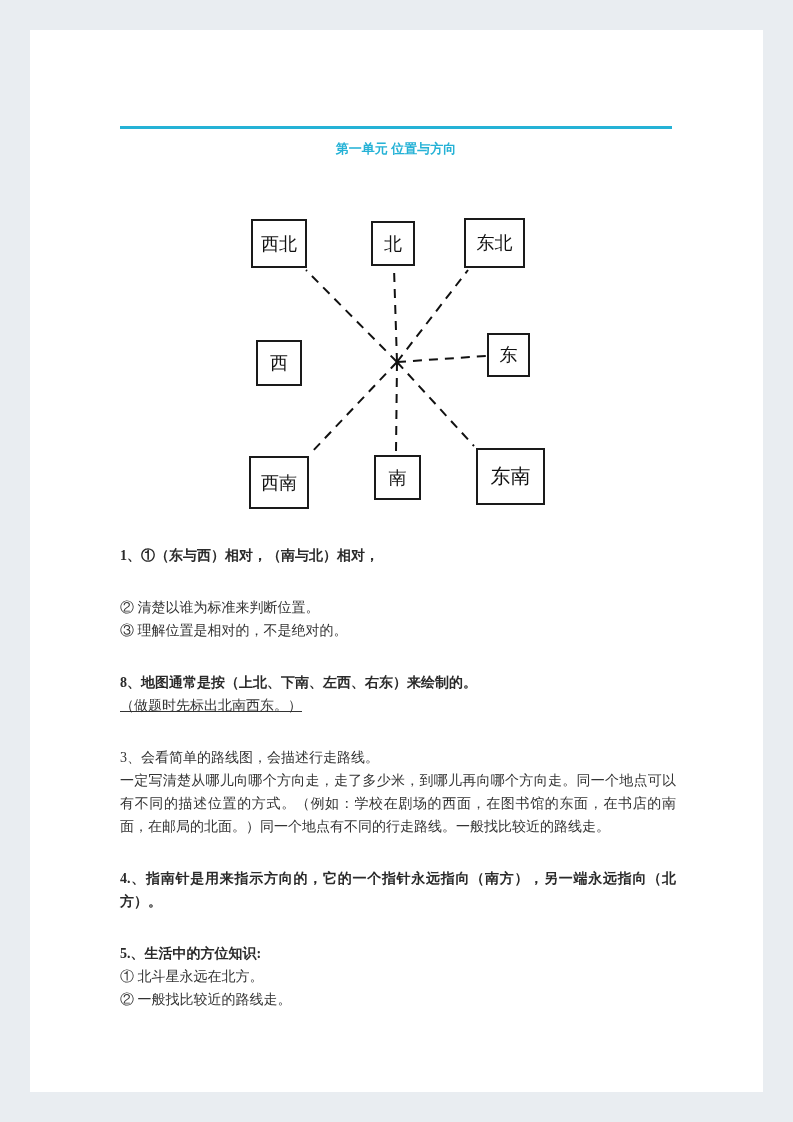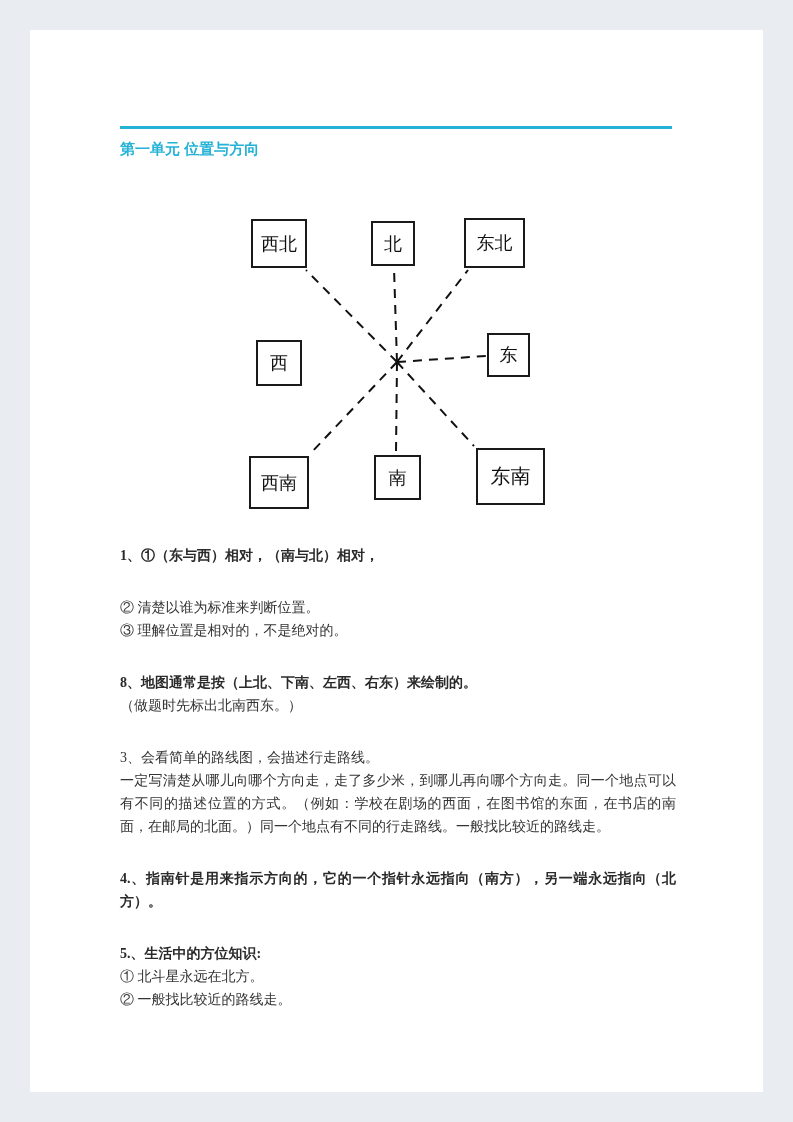--- a/index.html
+++ b/index.html
@@ -16,22 +16,23 @@
     width: 733px; height: 1062px;
     background: #ffffff;
   }
   .rule {
     position: absolute; left: 90px; top: 96px;
     width: 552px; height: 3px;
     background: var(--accent, #25b2d6);
   }
   .title {
     position: absolute; left: 90px; top: 110px; width: 552px;
+    text-align: center;
     font-family: "Liberation Sans", "DejaVu Sans", sans-serif;
-    font-weight: bold; font-size: 15px;
+    font-weight: bold; font-size: 13px;
     color: var(--accent, #25b2d6);
   }
   .diagram {
     position: absolute; left: 90px; top: 180px;
     width: 552px; height: 315px;
   }
   .diagram svg { position: absolute; left: 0; top: 0; }
   .dir-box {
     position: absolute;
     border: 2px solid #1a1a1a;
@@ -48,21 +49,21 @@
   .box-s  { left: 254px; top: 245px; width: 47px; height: 45px; }
   .box-se { left: 356px; top: 238px; width: 69px; height: 57px; font-size: 20px; }
   .notes {
     position: absolute; left: 90px; top: 514px; width: 556px;
     font-size: 14px; line-height: 23px; color: #333333;
     text-align: justify;
   }
   .notes p { margin: 0; }
   .notes p.gap { margin-top: 29px; }
   .b { font-weight: bold; color: #2a2a2a; }
-  .u { }
+  .u { text-decoration: underline; }
 </style>
 </head>
 <body style="background: rgb(233, 237, 241);">
 
 <div class="sheet">
 
   <div class="rule"></div>
 
   <div class="title">第一单元 位置与方向</div>
 

